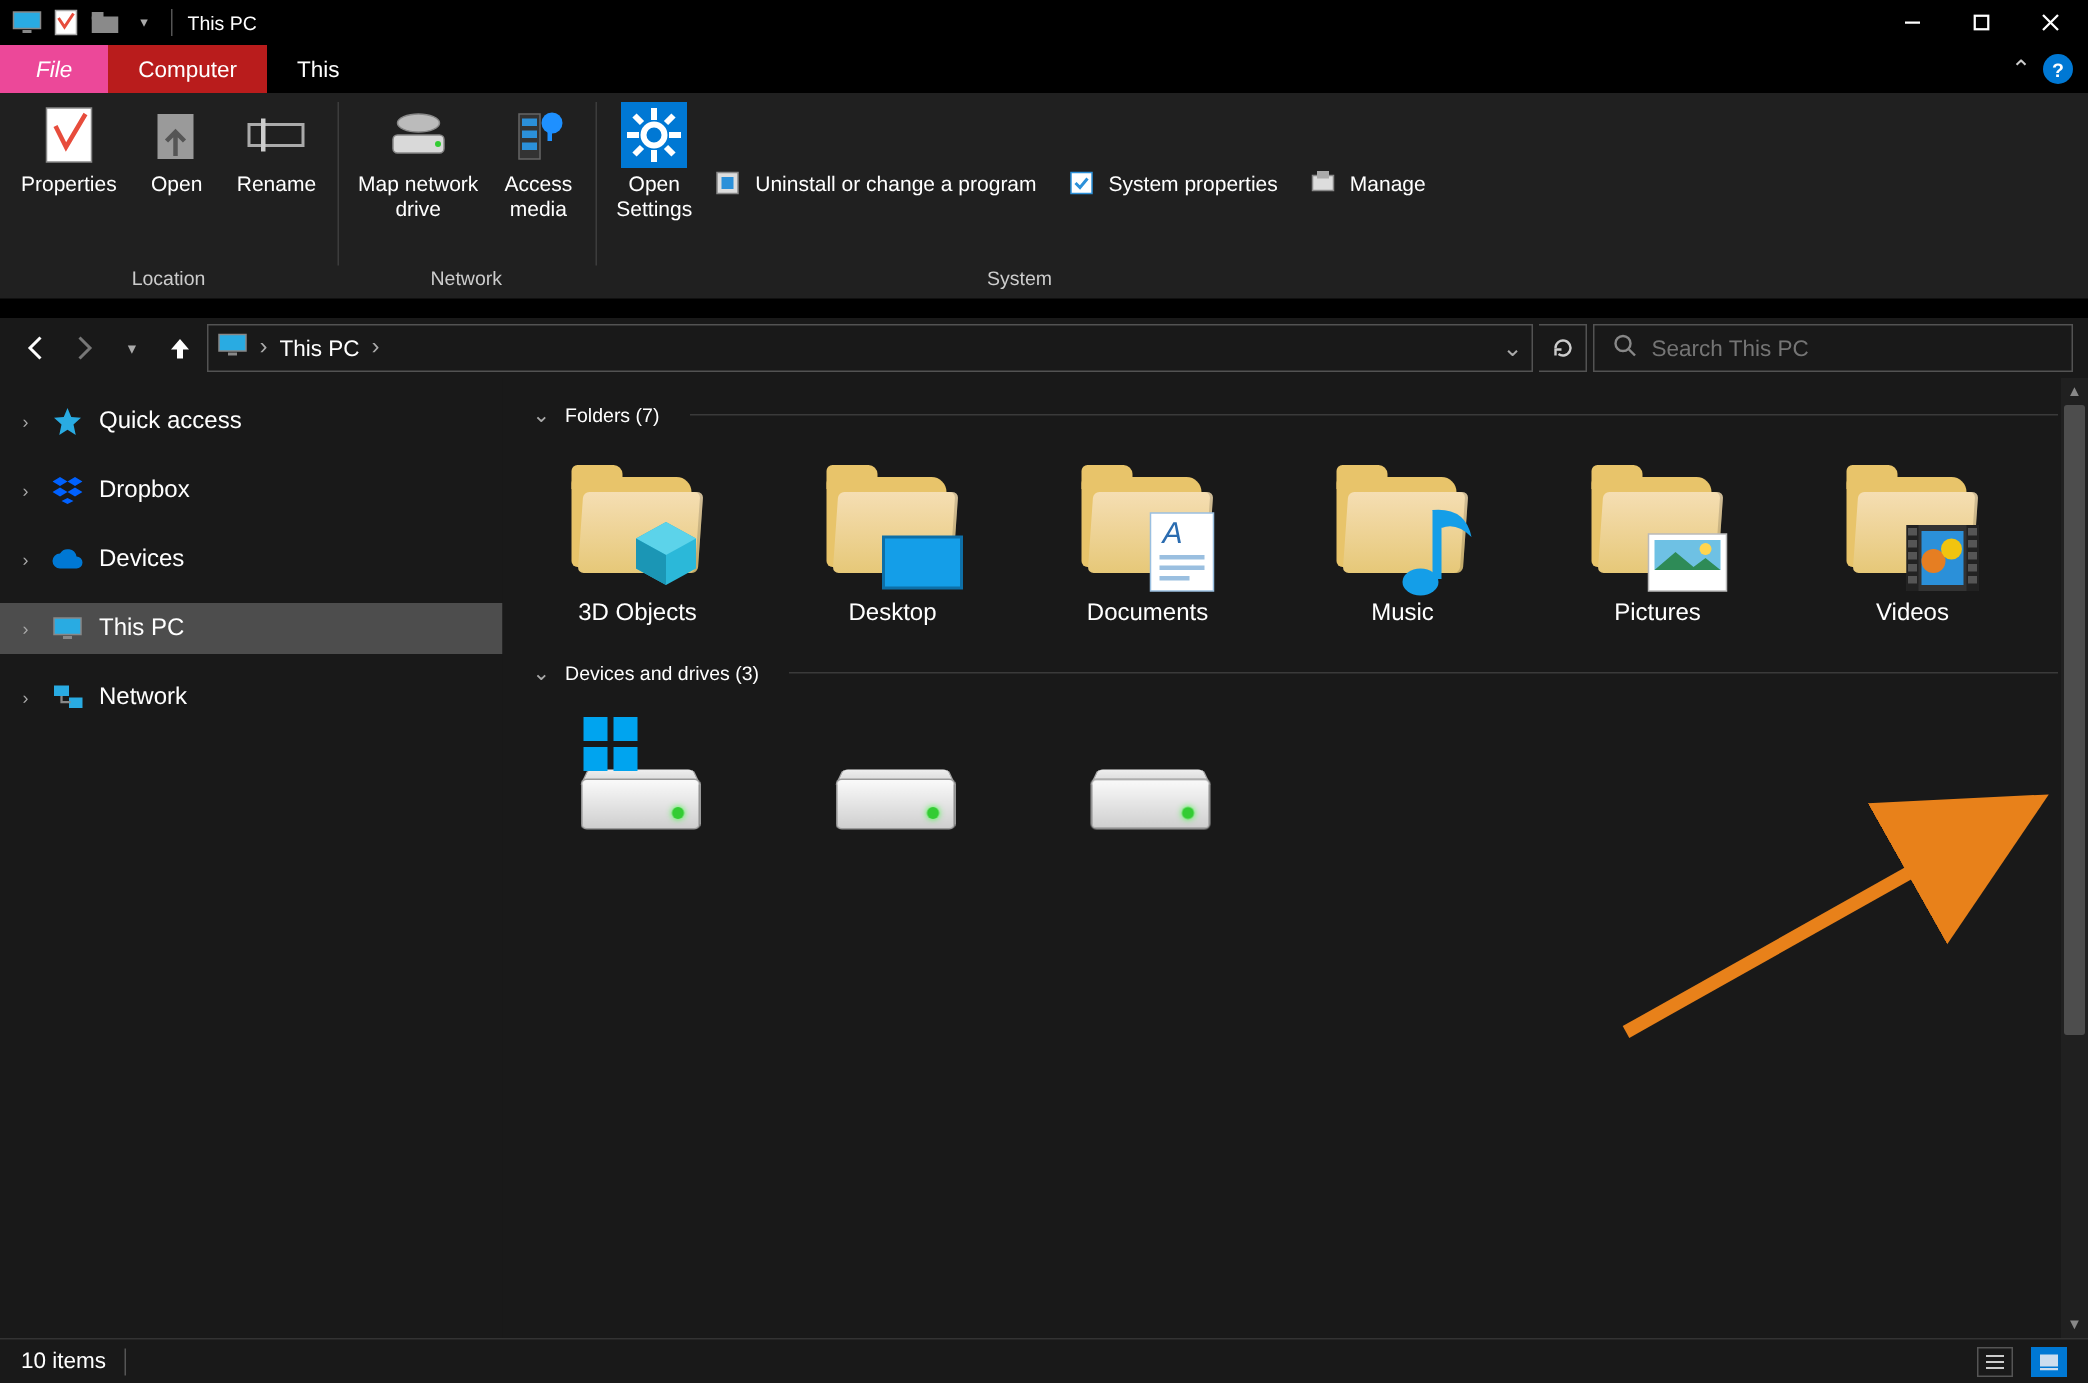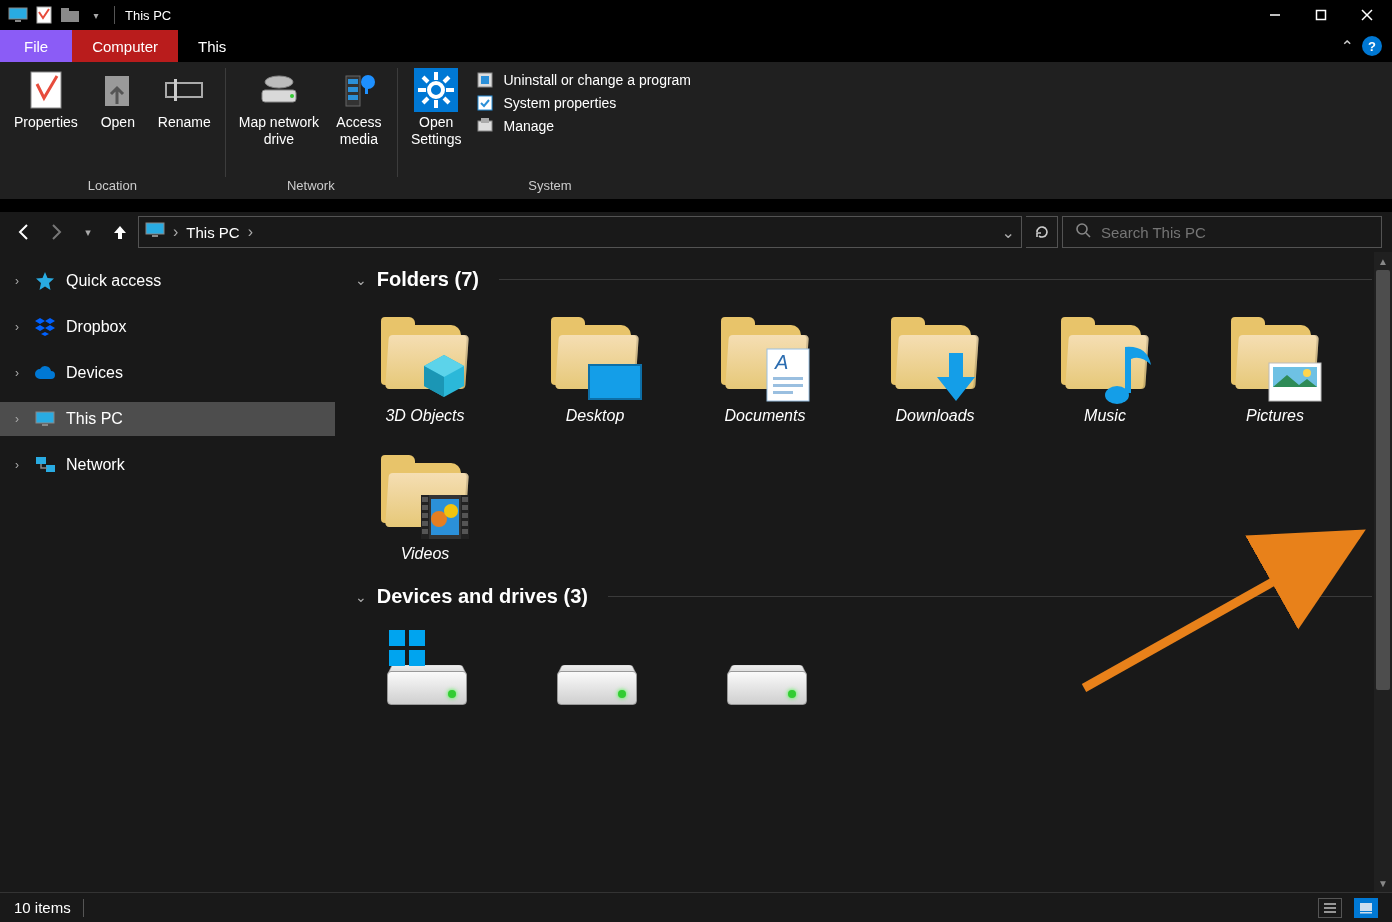--- a/index.html
+++ b/index.html
@@ -11,35 +11,35 @@
   .titlebar .qat .qicon { width: 24px; height: 22px; display: flex; align-items: center; justify-content: center; }
   .titlebar .divider { width: 1px; height: 18px; background: #555; margin: 0 6px; }
   .titlebar .title { font-size: 13px; color: #fff; margin-left: 4px; }
   .titlebar .spacer { flex: 1; }
   .titlebar .winbtn { width: 46px; height: 30px; display: flex; align-items: center; justify-content: center; font-size: 14px; }
   .titlebar .winbtn svg { stroke: #fff; }
 
   
   .tabstrip { height: 32px; background: #000; display: flex; align-items: stretch; }
   .tabstrip .tab { padding: 0 20px; display: flex; align-items: center; font-size: 15px; color: #fff; cursor: default; }
-  .tabstrip .tab.file { background: #8b5cf6; color: #fff; padding: 0 24px; }
+  .tabstrip .tab.file { background: #ec4899; color: #fff; padding: 0 24px; font-style: italic; }
   .tabstrip .tab.active { background: #b91c1c; }
   .tabstrip .right { margin-left: auto; display: flex; align-items: center; gap: 8px; padding-right: 10px; }
   .tabstrip .help { width: 20px; height: 20px; border-radius: 50%; background: #0078d4; color: #fff; font-size: 13px; display: flex; align-items: center; justify-content: center; font-weight: bold; }
 
   
   .ribbon { background: #202020; display: flex; height: 138px; border-bottom: 1px solid #000; }
   .ribbon-group { display: flex; flex-direction: column; padding: 6px 8px 2px 8px; position: relative; }
   .ribbon-group + .ribbon-group::before { content: ""; position: absolute; left: 0; top: 6px; bottom: 22px; width: 1px; background: #3c3c3c; }
   .ribbon-group .buttons { display: flex; gap: 4px; flex: 1; }
   .ribbon-group .gname { text-align: center; font-size: 13px; color: #ccc; padding: 2px 0 4px 0; }
   .rbtn { display: flex; flex-direction: column; align-items: center; justify-content: flex-start; padding: 2px 6px; min-width: 60px; text-align: center; font-size: 14px; line-height: 1.2; gap: 4px; }
   .rbtn .ico { height: 40px; display: flex; align-items: center; justify-content: center; }
   .rbtn .lbl { white-space: pre-line; }
-  .stack { display: flex; flex-direction: column; gap: 3px; padding: 2px 4px; text-align: right; }
+  .stack { display: flex; flex-direction: row; gap: 20px; padding: 2px 4px; text-align: right; }
   .stack .srow { display: flex; align-items: center; gap: 8px; font-size: 14px; }
   .stack .srow .sico { width: 20px; height: 20px; display: flex; align-items: center; justify-content: center; }
 
   
   .navbar { height: 40px; background: #191919; display: flex; align-items: center; padding: 0 10px; gap: 4px; margin-top: 12px; }
   .navbar .navbtn { width: 28px; height: 28px; display: flex; align-items: center; justify-content: center; color: #888; }
   .navbar .navbtn.enabled { color: #fff; }
   .addressbar { flex: 1; height: 32px; border: 1px solid #535353; background: #191919; display: flex; align-items: center; padding: 0 6px; gap: 8px; }
   .addressbar .crumb { display: flex; align-items: center; gap: 8px; font-size: 15px; }
   .addressbar .sep { color: #aaa; }
@@ -54,26 +54,26 @@
   .tree { width: 335px; background: #191919; padding: 12px 0; }
   .tree .tnode { display: flex; align-items: center; gap: 10px; padding: 6px 10px; font-size: 16px; }
   .tree .tnode.selected { background: #4d4d4d; }
   .tree .tnode .expander { width: 14px; text-align: center; color: #aaa; font-size: 12px; }
   .tree .tnode .tico { width: 22px; height: 22px; display:flex; align-items:center; justify-content:center; }
   .tree .gap { height: 12px; }
 
   .content { flex: 1; background: #191919; position: relative; padding: 10px 20px 0 20px; overflow:hidden; }
   .grouphdr { display: flex; align-items: center; gap: 10px; margin: 6px 0 10px 0; }
   .grouphdr .chev { color: #aaa; font-size: 14px; }
-  .grouphdr .gtitle { font-size: 20px; font-weight: bold; }
+  .grouphdr .gtitle { font-size: 13px; }
   .grouphdr .line { flex:1; height:1px; background:#3a3a3a; margin-left:10px; }
   .tiles { display: flex; flex-wrap: wrap; gap: 10px 30px; }
   .tile { width: 140px; display: flex; flex-direction: column; align-items: center; gap: 6px; padding: 4px; }
   .tile .ticon { width: 96px; height: 96px; position: relative; display:flex; align-items:center; justify-content:center; }
-  .tile .tlabel { font-size: 16px; text-align: center; font-style: italic; }
+  .tile .tlabel { font-size: 16px; text-align: center; }
 
   
   .statusbar { position: absolute; bottom: 0; left:0; right:0; height: 30px; background: #191919; border-top: 1px solid #333; display:flex; align-items:center; padding:0 14px; font-size:15px; gap:12px;}
   .statusbar .sep { width:1px; height:18px; background:#555; }
   .statusbar .sp { flex:1; }
   .statusbar .vbtn { width:24px; height:20px; display:flex; align-items:center; justify-content:center; border:1px solid #555; }
   .statusbar .vbtn.active { background:#0078d4; border-color:#0078d4;}
 
   
   .folder { position: relative; width: 88px; height: 72px; }
@@ -424,33 +424,20 @@
               <rect x="2" y="2" width="42" height="52" fill="#fff" stroke="#9abfe0"></rect>
               <text x="10" y="22" font-family="Georgia" font-style="italic" font-size="20" fill="#2b6cb0">A</text>
               <rect x="8" y="30" width="30" height="3" fill="#9abfe0"></rect>
               <rect x="8" y="37" width="30" height="3" fill="#9abfe0"></rect>
               <rect x="8" y="44" width="20" height="3" fill="#9abfe0"></rect>
             </svg>
         </div>
         <div class="tlabel">Documents</div>
       </div>
 
-      <div class="tile">
-        <div class="ticon">
-          <div class="folder">
-              <div class="tab"></div>
-              <div class="back"></div>
-              <div class="front"></div>
-            </div>
-          <svg style="position:absolute;right:2px;bottom:-4" width="50" height="56" viewBox="0 0 50 56">
-              <path d="M18 4 h14 v24 h12 L25 52 L6 28 h12 Z" fill="#149ee8"></path>
-            </svg>
-        </div>
-        <div class="tlabel">Downloads</div>
-      </div>
 
       <div class="tile">
         <div class="ticon">
           <div class="folder">
               <div class="tab"></div>
               <div class="back"></div>
               <div class="front"></div>
             </div>
           <svg style="position:absolute;right:-4px;bottom:-6" width="56" height="66" viewBox="0 0 56 66">
               <ellipse cx="16" cy="54" rx="12" ry="9" fill="#149ee8"></ellipse>

